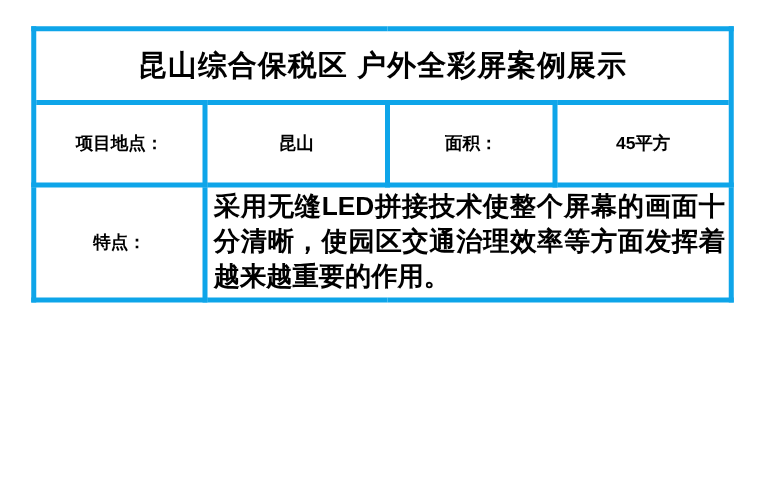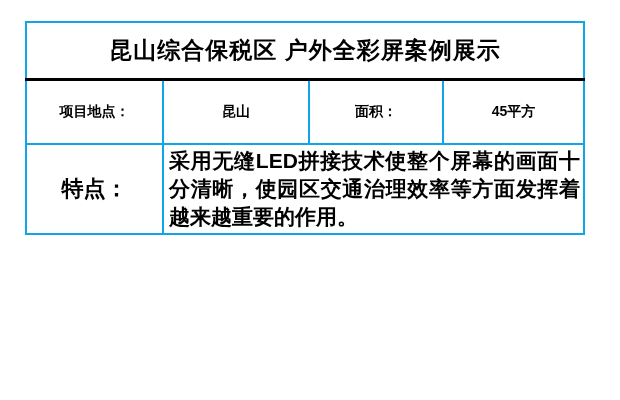--- a/index.html
+++ b/index.html
@@ -13,41 +13,41 @@
   }
   .case-table {
     position: absolute;
     left: 25px;
     top: 21px;
     width: 558px;
     border-collapse: collapse;
     table-layout: fixed;
   }
   .case-table td {
-    border: 2px solid #0ea5e9;
+    border: 4px solid #0ea5e9;
     color: #000000;
     font-weight: bold;
     text-align: center;
     vertical-align: middle;
     padding: 0;
     overflow: hidden;
   }
   .title-row td {
     height: 55px;
     font-size: 23px;
     letter-spacing: 1px;
     border-bottom: 3px solid #000000;
   }
   .data-row td {
     height: 62px;
     font-size: 14px;
   }
   .feature-row td.feature-label {
     height: 82px;
-    font-size: 22px;
+    font-size: 14px;
   }
   .feature-row td.feature-text {
     text-align: justify;
     text-align-last: left;
     font-size: 21px;
     line-height: 28px;
     padding: 2px 3px 2px 5px;
   }
 </style>
 </head>

